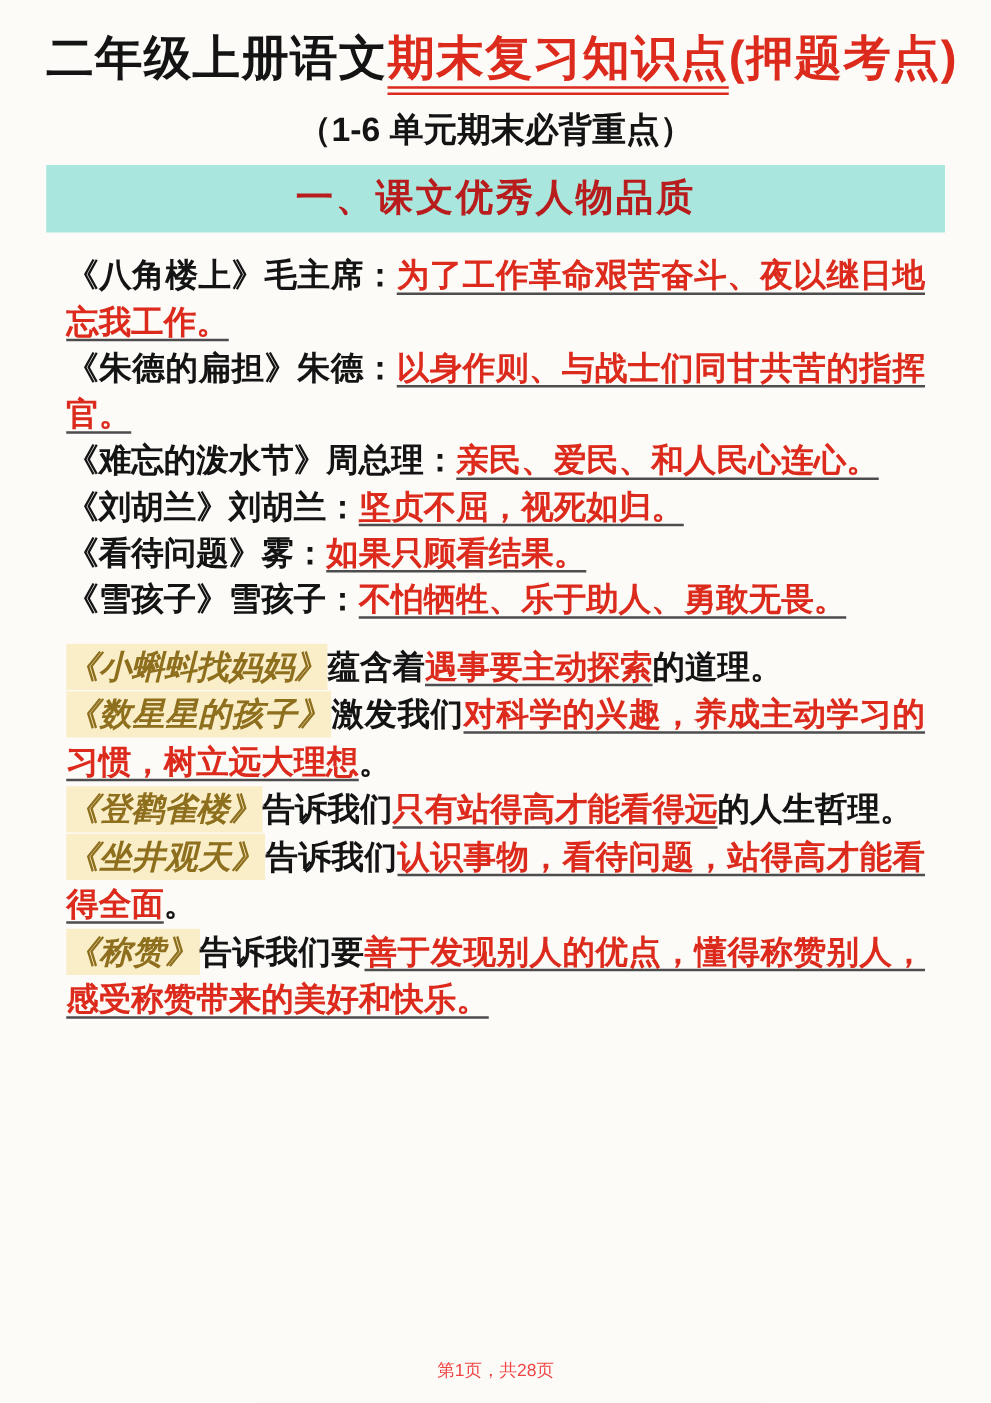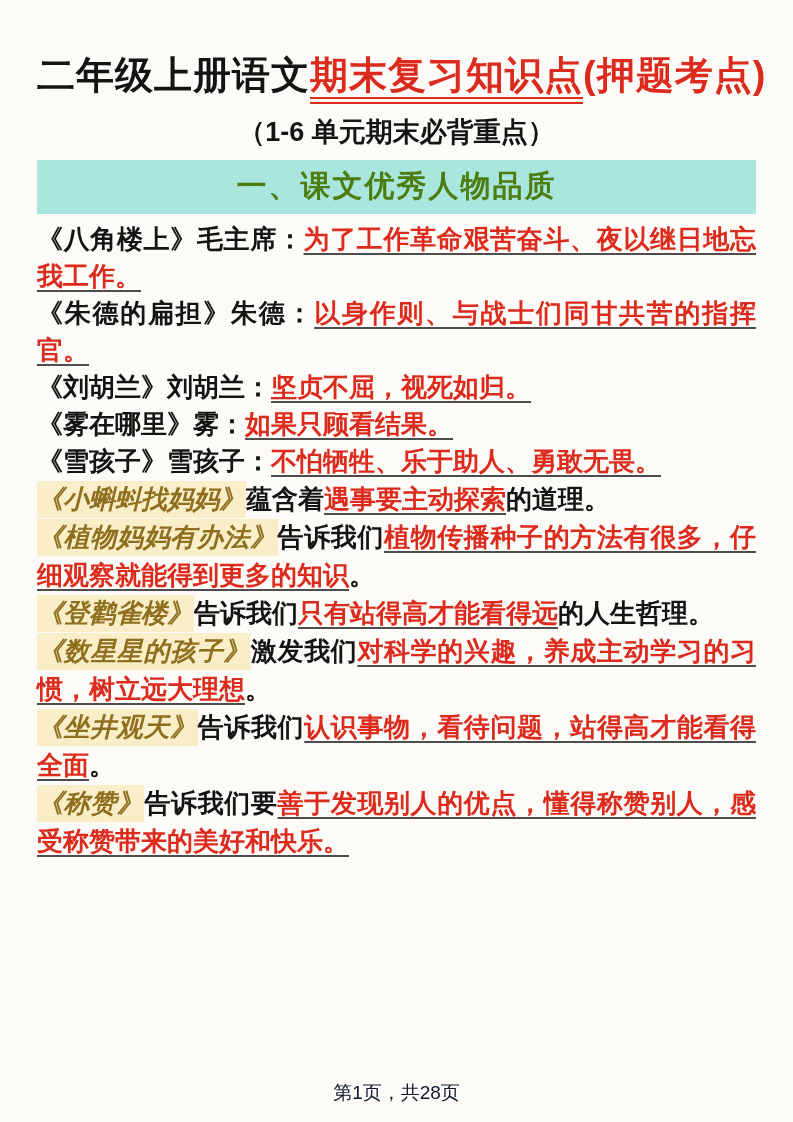--- a/index.html
+++ b/index.html
@@ -17,21 +17,21 @@
     font-family:"Liberation Sans","DejaVu Sans",sans-serif;
     -webkit-font-smoothing:antialiased;
   }
   .page{
     position:relative;
     width:793px;
     height:1122px;
     margin:0 auto;
     background:var(--paper);
     box-sizing:border-box;
-    padding:46px 37px 0 37px;
+    padding:18px 37px 0 37px;
     overflow:hidden;
   }
   
   .title{
     text-align:center;
     font-size:38px;
     font-weight:bold;
     color:var(--ink);
     line-height:1.25;
     letter-spacing:1px;
@@ -50,27 +50,27 @@
     font-weight:bold;
     color:var(--ink);
     margin:14px 0 10px 0;
   }
   
   .section-header{
     background:var(--teal);
     text-align:center;
     font-size:30px;
     font-weight:bold;
-    color:#4d7c0f;
+    color:#b91c1c;
     padding:6px 0 7px 0;
     margin:6px 0 7px 0;
     letter-spacing:2px;
   }
   
-  .item-list{ margin:0; }
+  .item-list{ margin:16px; }
   .list-item{
     font-size:26px;
     line-height:37px;
     font-weight:600;
     color:var(--ink);
     text-align:justify;
   }
   .sec-2 .list-item{ line-height:38px; }
   .seg-plain{ color:var(--ink); }
   .seg-red{
@@ -84,51 +84,51 @@
     color:var(--olive);
     background:var(--hl);
     padding:3px 1px 4px 0;
     font-style:italic;
   }
   .footer{
     position:absolute;
     left:0; right:0;
     bottom:16px;
     text-align:center;
-    font-size:19px;
+    font-size:14px;
     font-weight:normal;
-    color:#0f172a;
+    color:#ef4444;
   }
 </style>
 </head>
 <body>
 
 <div class="page">
 
   <h1 class="title"><span class="t-black">二年级上册语文</span><span class="t-red-u">期末复习知识点</span><span class="t-red">(押题考点)</span></h1>
 
   <div class="subtitle">（1-6 单元期末必背重点）</div>
 
   <div id="sections-root">
       <section class="content-section sec-1">
         <div class="section-header">一、课文优秀人物品质</div>
         <div class="item-list">
           <div class="list-item"><span class="seg-plain">《八角楼上》毛主席：</span><span class="seg-red">为了工作革命艰苦奋斗、夜以继日地忘我工作。</span></div>
           <div class="list-item"><span class="seg-plain">《朱德的扁担》朱德：</span><span class="seg-red">以身作则、与战士们同甘共苦的指挥官。</span></div>
+          <div class="list-item"><span class="seg-plain">《难忘的泼水节》周总理：</span><span class="seg-red">亲民、爱民、和人民心连心。</span></div>
           <div class="list-item"><span class="seg-plain">《刘胡兰》刘胡兰：</span><span class="seg-red">坚贞不屈，视死如归。</span></div>
-          <div class="list-item"><span class="seg-plain">《雾在哪里》雾：</span><span class="seg-red">如果只顾看结果。</span></div>
+          <div class="list-item"><span class="seg-plain">《看待问题》雾：</span><span class="seg-red">如果只顾看结果。</span></div>
           <div class="list-item"><span class="seg-plain">《雪孩子》雪孩子：</span><span class="seg-red">不怕牺牲、乐于助人、勇敢无畏。</span></div>
         </div>
       </section>
       <section class="content-section sec-2">
         <div class="item-list">
           <div class="list-item"><span class="seg-book">《小蝌蚪找妈妈》</span><span class="seg-plain">蕴含着</span><span class="seg-red">遇事要主动探索</span><span class="seg-plain">的道理。</span></div>
-          <div class="list-item"><span class="seg-book">《植物妈妈有办法》</span><span class="seg-plain">告诉我们</span><span class="seg-red">植物传播种子的方法有很多，仔细观察就能得到更多的知识</span><span class="seg-plain">。</span></div>
+          <div class="list-item"><span class="seg-book">《数星星的孩子》</span><span class="seg-plain">激发我们</span><span class="seg-red">对科学的兴趣，养成主动学习的习惯，树立远大理想</span><span class="seg-plain">。</span></div>
           <div class="list-item"><span class="seg-book">《登鹳雀楼》</span><span class="seg-plain">告诉我们</span><span class="seg-red">只有站得高才能看得远</span><span class="seg-plain">的人生哲理。</span></div>
-          <div class="list-item"><span class="seg-book">《数星星的孩子》</span><span class="seg-plain">激发我们</span><span class="seg-red">对科学的兴趣，养成主动学习的习惯，树立远大理想</span><span class="seg-plain">。</span></div>
           <div class="list-item"><span class="seg-book">《坐井观天》</span><span class="seg-plain">告诉我们</span><span class="seg-red">认识事物，看待问题，站得高才能看得全面</span><span class="seg-plain">。</span></div>
           <div class="list-item"><span class="seg-book">《称赞》</span><span class="seg-plain">告诉我们要</span><span class="seg-red">善于发现别人的优点，懂得称赞别人，感受称赞带来的美好和快乐。</span></div>
         </div>
       </section>
     </div>
 
   <div class="footer">第1页，共28页</div>
 </div>
 
 </body></html>

